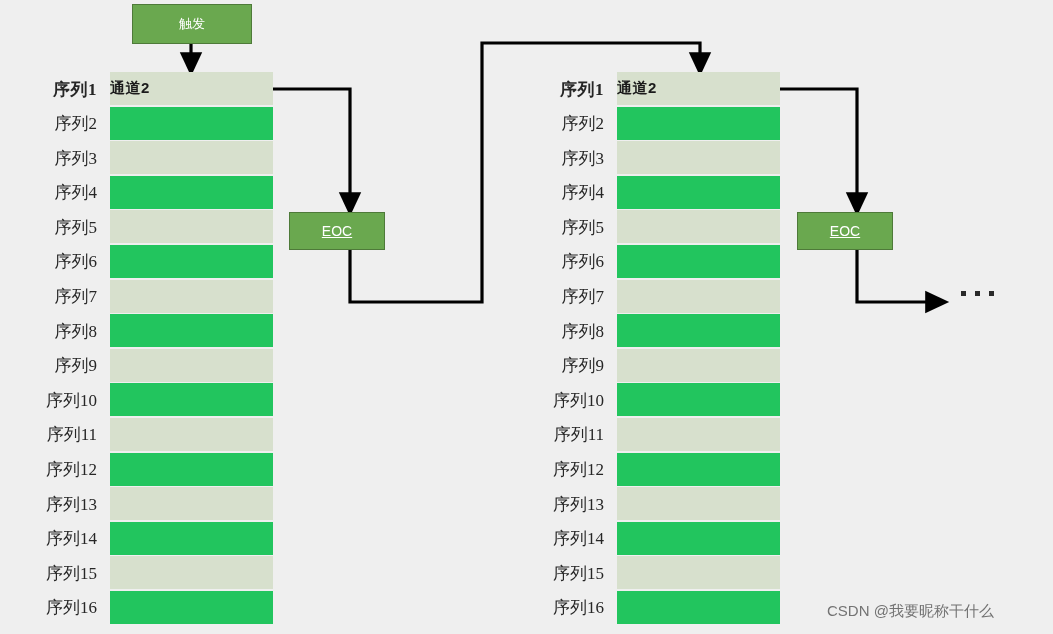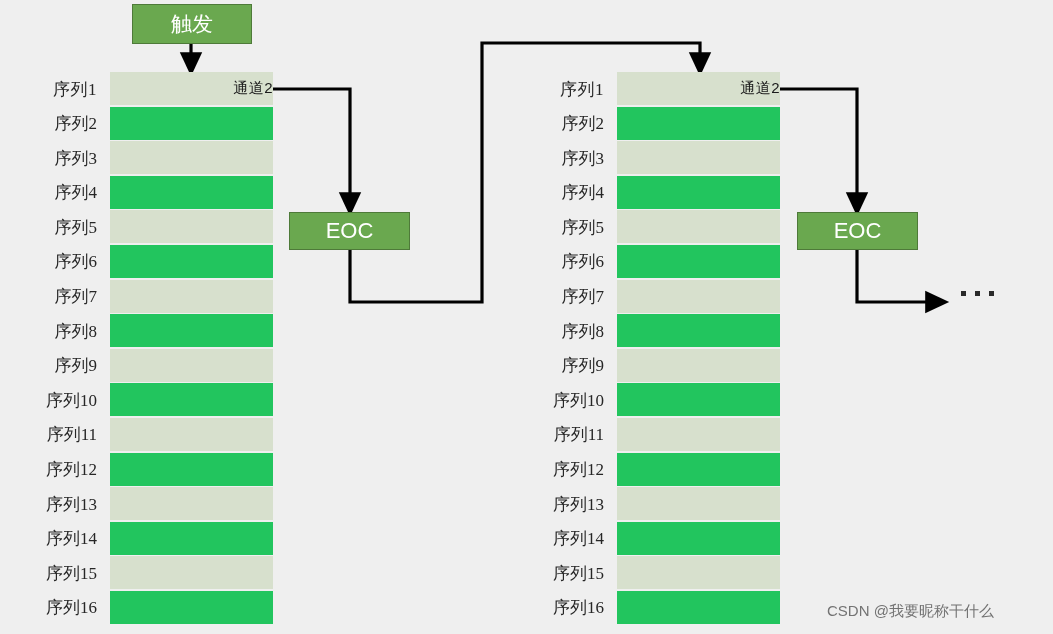--- a/index.html
+++ b/index.html
@@ -36,27 +36,28 @@
     align-items: center;
     justify-content: center;
     color: #ffffff;
     font-family: "Liberation Sans", "DejaVu Sans", sans-serif;
   }
   .trigger-box {
     left: 132px;
     top: 4px;
     width: 120px;
     height: 40px;
-    font-size: 21px;
+    font-size: 13px;
   }
   .eoc-box {
-    width: 121px;
+    width: 96px;
     height: 38px;
-    font-size: 22px;
+    font-size: 14px;
     top: 212px;
+    text-decoration: underline;
   }
   .eoc-1 { left: 289px; }
   .eoc-2 { left: 797px; }
 
   .seq-table {
     position: absolute;
     top: 72px;
     width: 163px;
   }
   .table-1 { left: 110px; }
@@ -66,22 +67,22 @@
     position: relative;
     height: 33px;
     margin-bottom: 1.6px;
     box-sizing: border-box;
   }
   .seq-row.dark  { background: #d7e0cd; }
   .seq-row.light { background: #22c55e; }
   .seq-row.header {
     display: flex;
     align-items: center;
-    justify-content: flex-end;
-    font-weight: normal;
+    justify-content: flex-start;
+    font-weight: bold;
     font-size: 15px;
     color: #1b1b1b;
     letter-spacing: 0.5px;
   }
 
   .row-label {
     position: absolute;
     right: 100%;
     margin-right: 13px;
     top: 50%;

